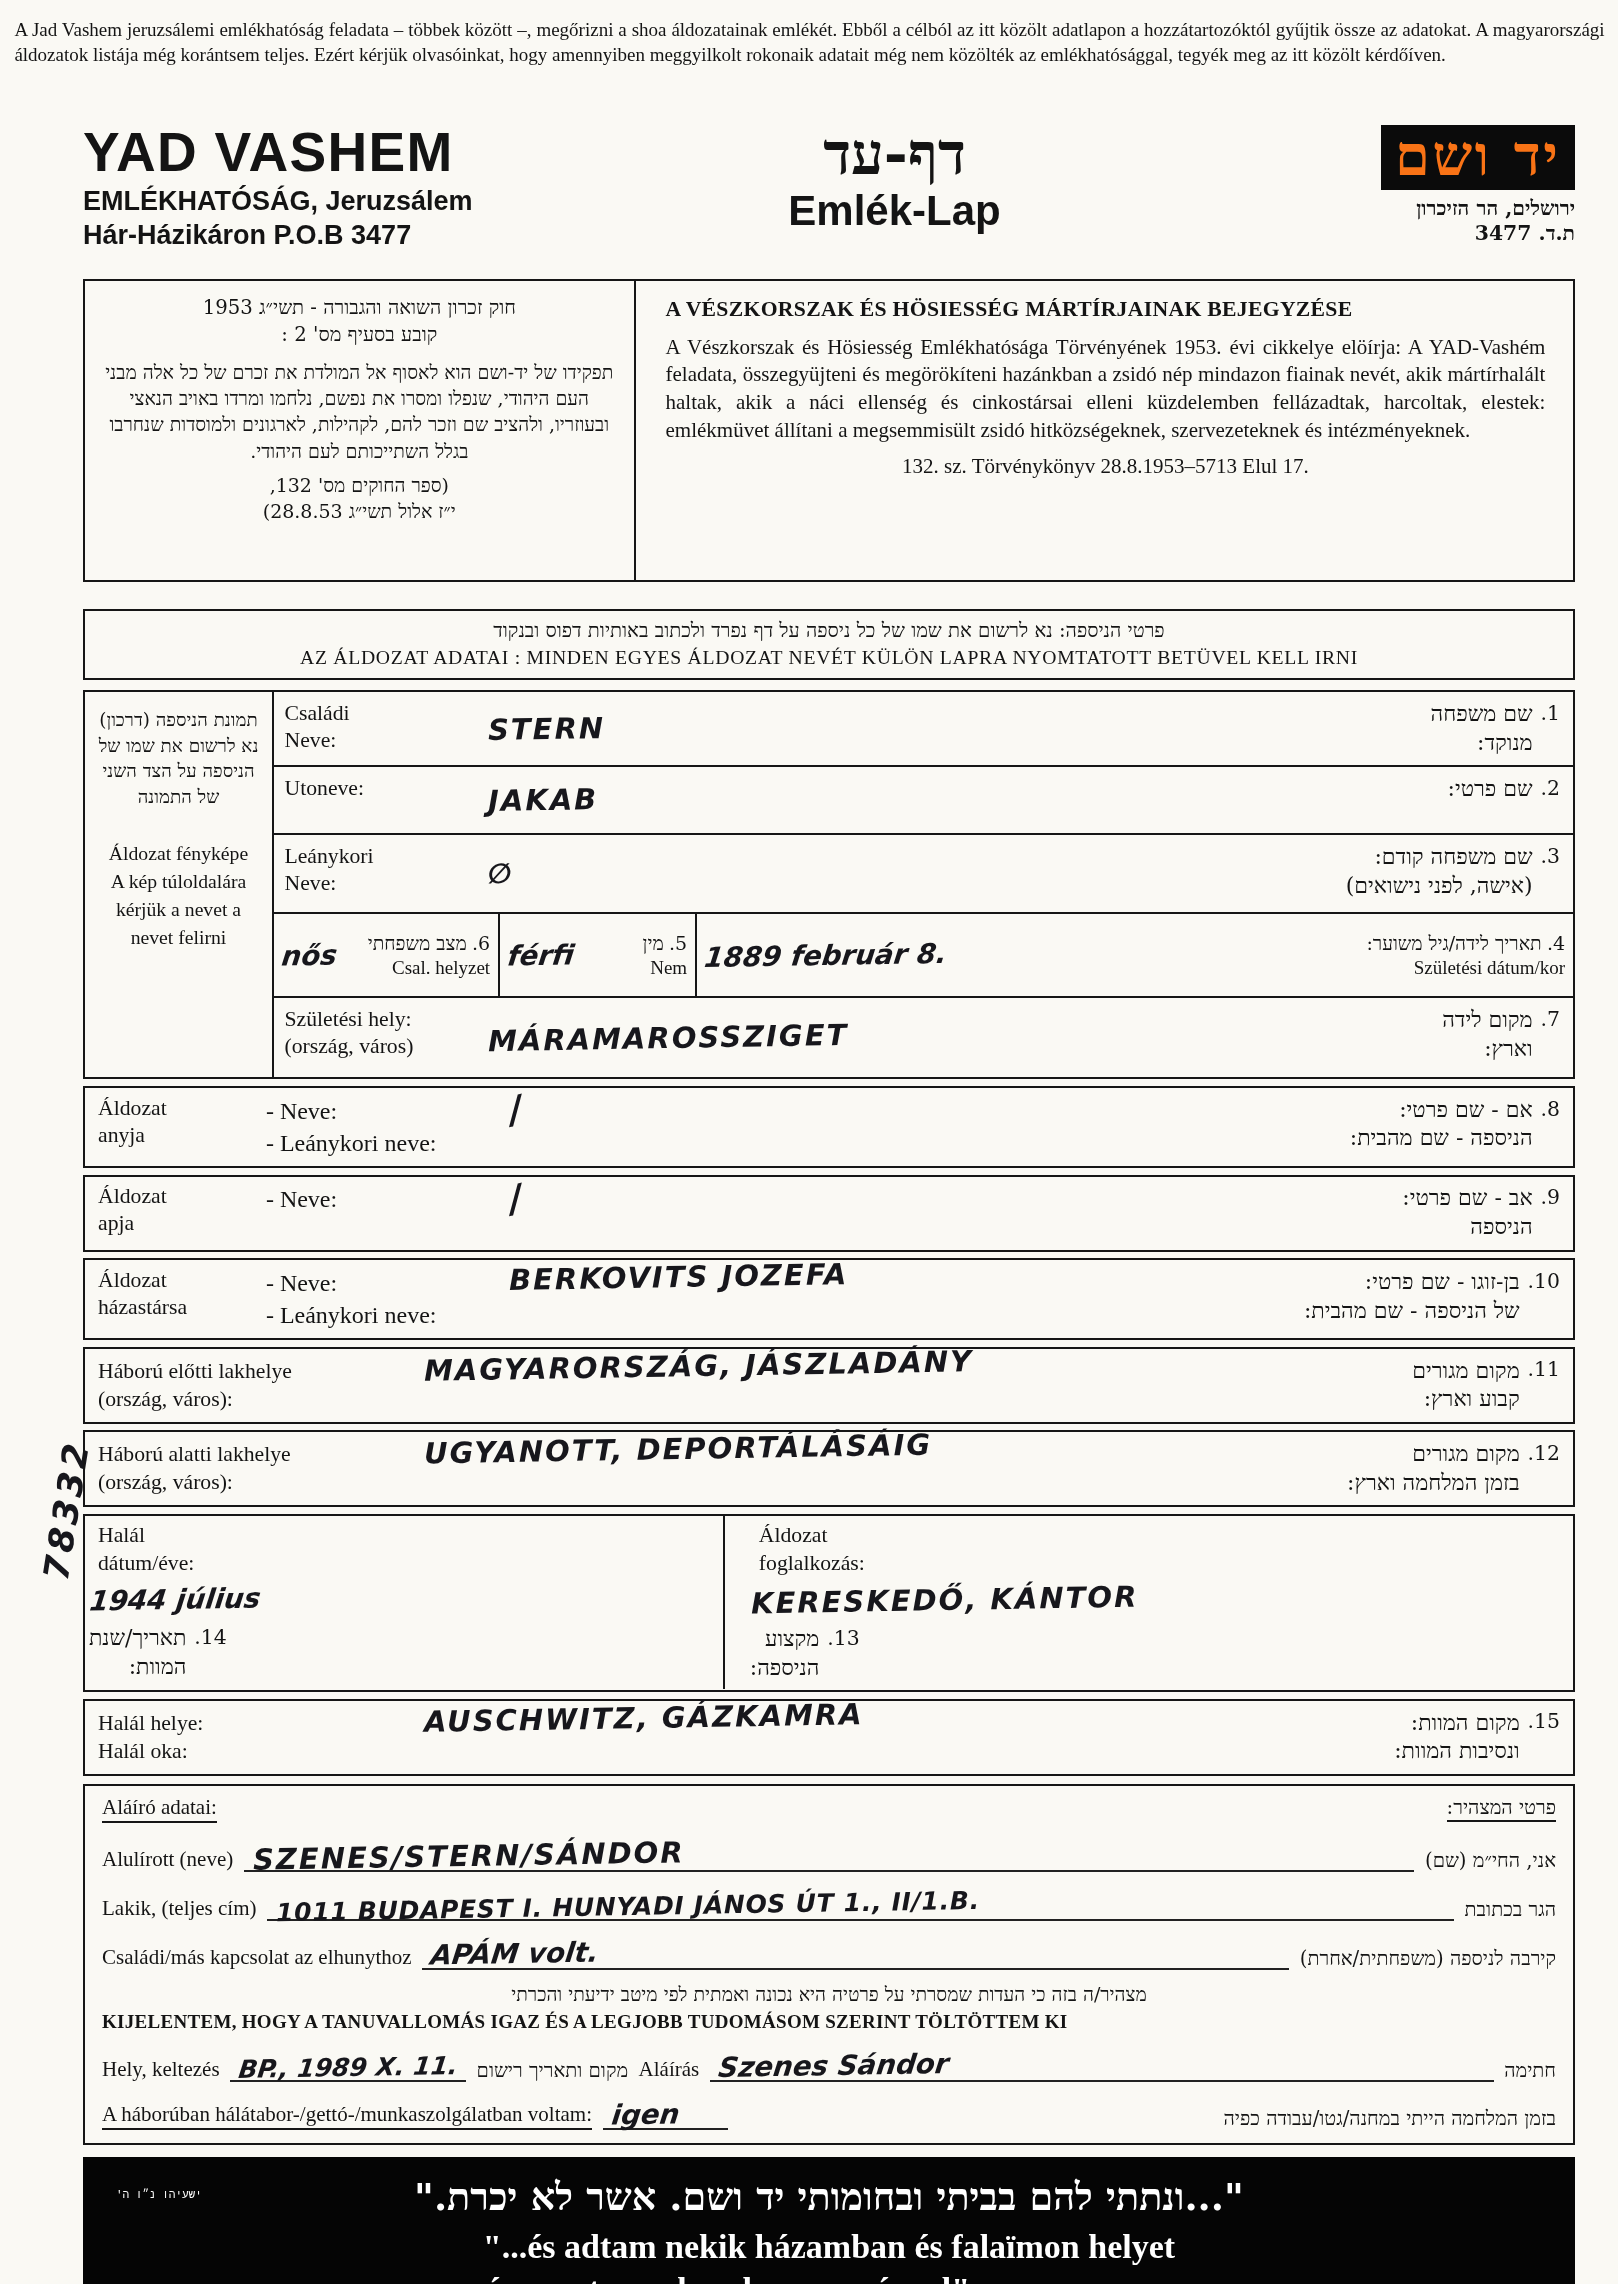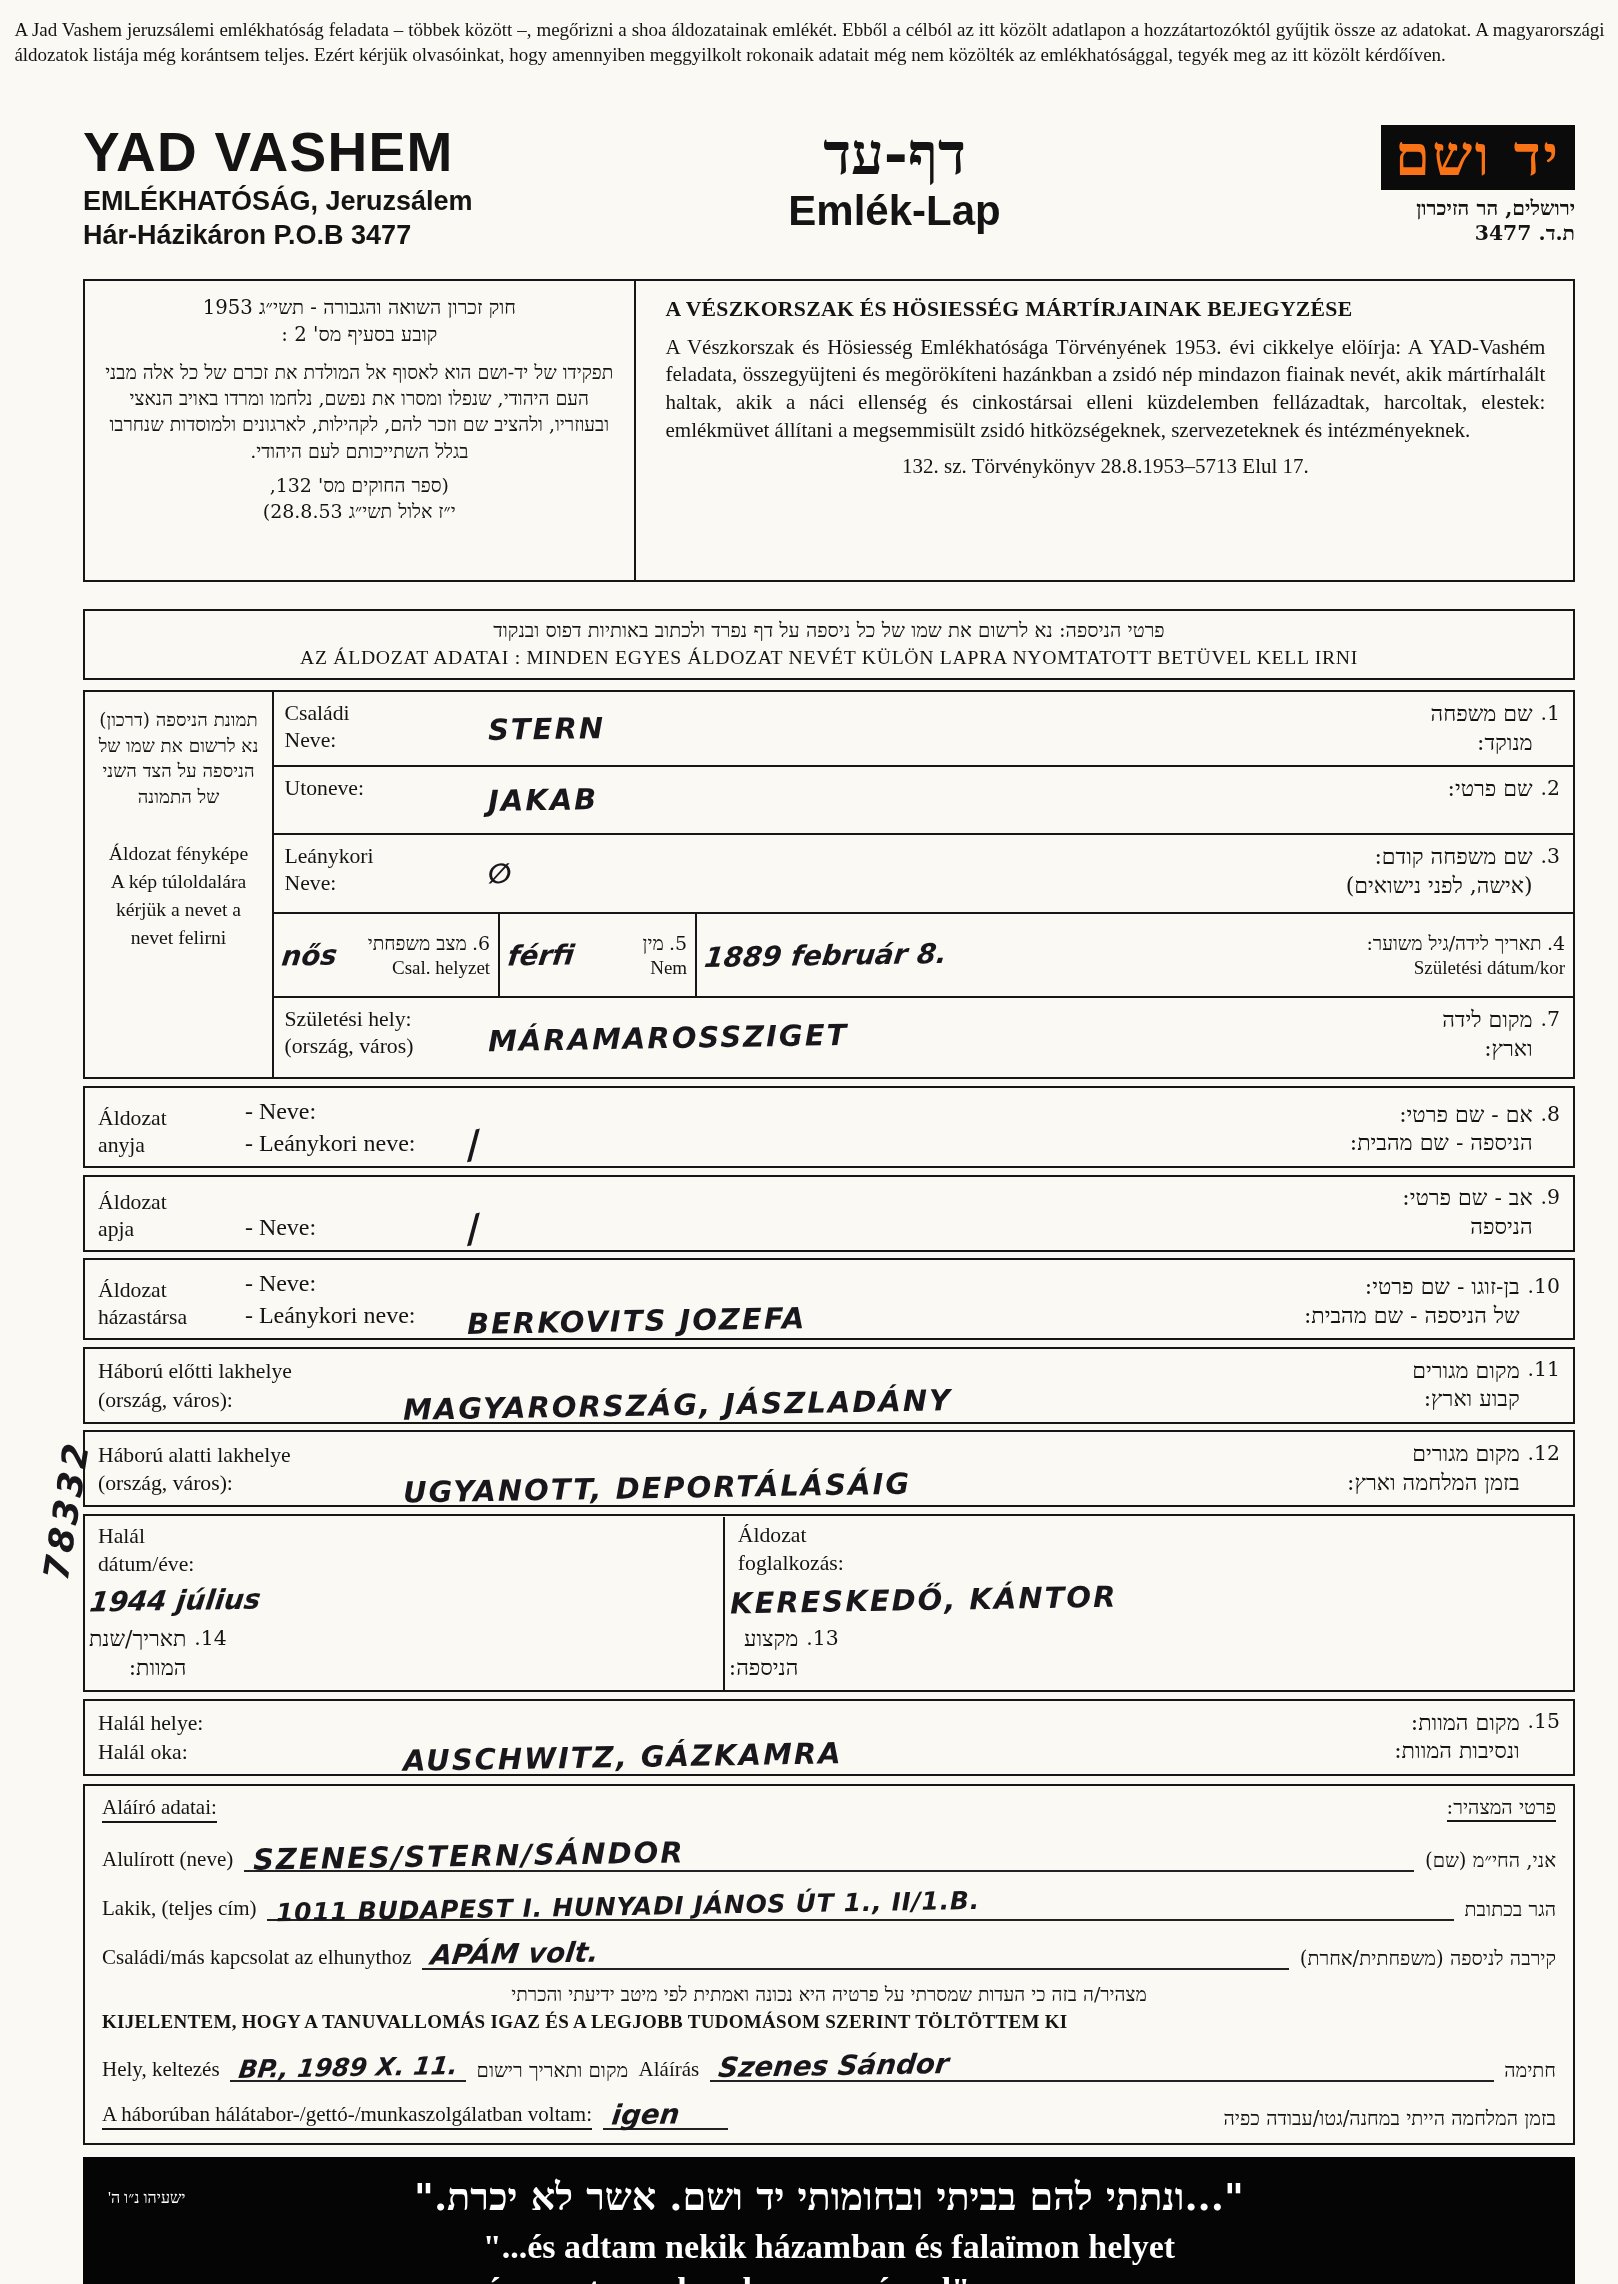--- a/index.html
+++ b/index.html
@@ -73,21 +73,21 @@
   .sub .he-text, .sub .num { font-size:19px; }
 
   
   .hand { font-family:"DejaVu Sans",sans-serif; font-weight:bold; font-style:italic;
     color:#17171c; font-size:29px; letter-spacing:2px; transform:rotate(-1deg); display:inline-block; white-space:nowrap; }
   .script { font-family:"DejaVu Sans",sans-serif; font-weight:bold; font-style:italic;
     color:#17171c; font-size:27.6px; transform:skewX(-8deg) rotate(-1deg); display:inline-block; white-space:nowrap; }
   .slash { font-size:37px; transform:rotate(-12deg); letter-spacing:0; }
 
   
-  .rowbox { margin-top:6.6px; display:flex; align-items:flex-end; min-height:74px; }
+  .rowbox { margin-top:6.6px; display:flex; align-items:flex-start; min-height:74px;gap:21px; }
   .r-role { width:156px; padding:6.6px 0 6.6px 13px; font-size:21.7px; white-space:pre-line; line-height:1.25; }
   .r-fields { width:217px; padding:6.6px 3.9px; font-size:24px; white-space:pre-line; line-height:1.35; }
   .r-wide { width:309px; padding:7.9px 13px; font-size:21.7px; white-space:pre-line; line-height:1.3; }
   .r-val { flex:1; display:flex; align-items:center; padding:0 9.2px; }
   .r-he { display:flex; align-items:flex-start; gap:7.9px; padding:7.9px 13px 7.9px 3.9px; }
   .half { display:flex; align-items:stretch;flex-direction:column; }
   .half-l { width:43%; border-right:2px solid #161616; }
   .half-r { flex:1; }
   .half .r-role { width:164px; }
   .half .r-val { padding:0 5.3px; }
@@ -100,21 +100,21 @@
   .fill { flex:1; border-bottom:2px solid #222; display:flex; align-items:flex-end; padding:0 9.2px 0; }
   .fill .hand, .fill .script { margin-bottom:-2.6px; }
   .fill-fixed { flex:0 0 auto; }
   .he-inline { direction:rtl; font-family:"DejaVu Serif",serif; font-size:19.7px; white-space:nowrap; }
   .sig-decl-he { text-align:center; direction:rtl; font-family:"DejaVu Serif",serif; font-size:19px; margin-top:13px; }
   .sig-decl-hu { text-align:left; font-size:19px; font-weight:bold; letter-spacing:0.3px; margin-top:5.3px; }
 
   
   .banner { margin-top:11.8px; background:#050505; color:#fff; text-align:center; padding:17px 19.7px 15.8px; position:relative; }
   .ban-he { direction:rtl; font-family:"DejaVu Serif",serif; font-weight:bold; font-size:38px; line-height:1.2; }
-  .ban-src-he { position:absolute; left:25px; top:31.5px; font-family:Liberation Serif, serif; font-size:16px; direction:rtl; }
+  .ban-src-he { position:absolute; left:33px; top:31.5px; font-family:Liberation Mono, monospace; font-size:11px; direction:rtl; }
   .ban-l2 { font-weight:bold; font-size:34px; margin-top:7.9px; }
   .ban-l3 { display:flex; justify-content:center; align-items:baseline; gap:22px; margin-top:5.3px; }
   .ban-l3-main { font-weight:bold; font-size:34px; }
   .ban-l3-src { font-weight:bold; font-size:19.7px; letter-spacing:0.7px; }
 
   
   .footer { margin:17px 14.4px 0; font-size:19px; line-height:1.32; text-align:justify; }
 
   
   .margin-num { position:absolute; left:-3.9px; top:1490px; transform:rotate(-80deg); transform-origin:center; }

